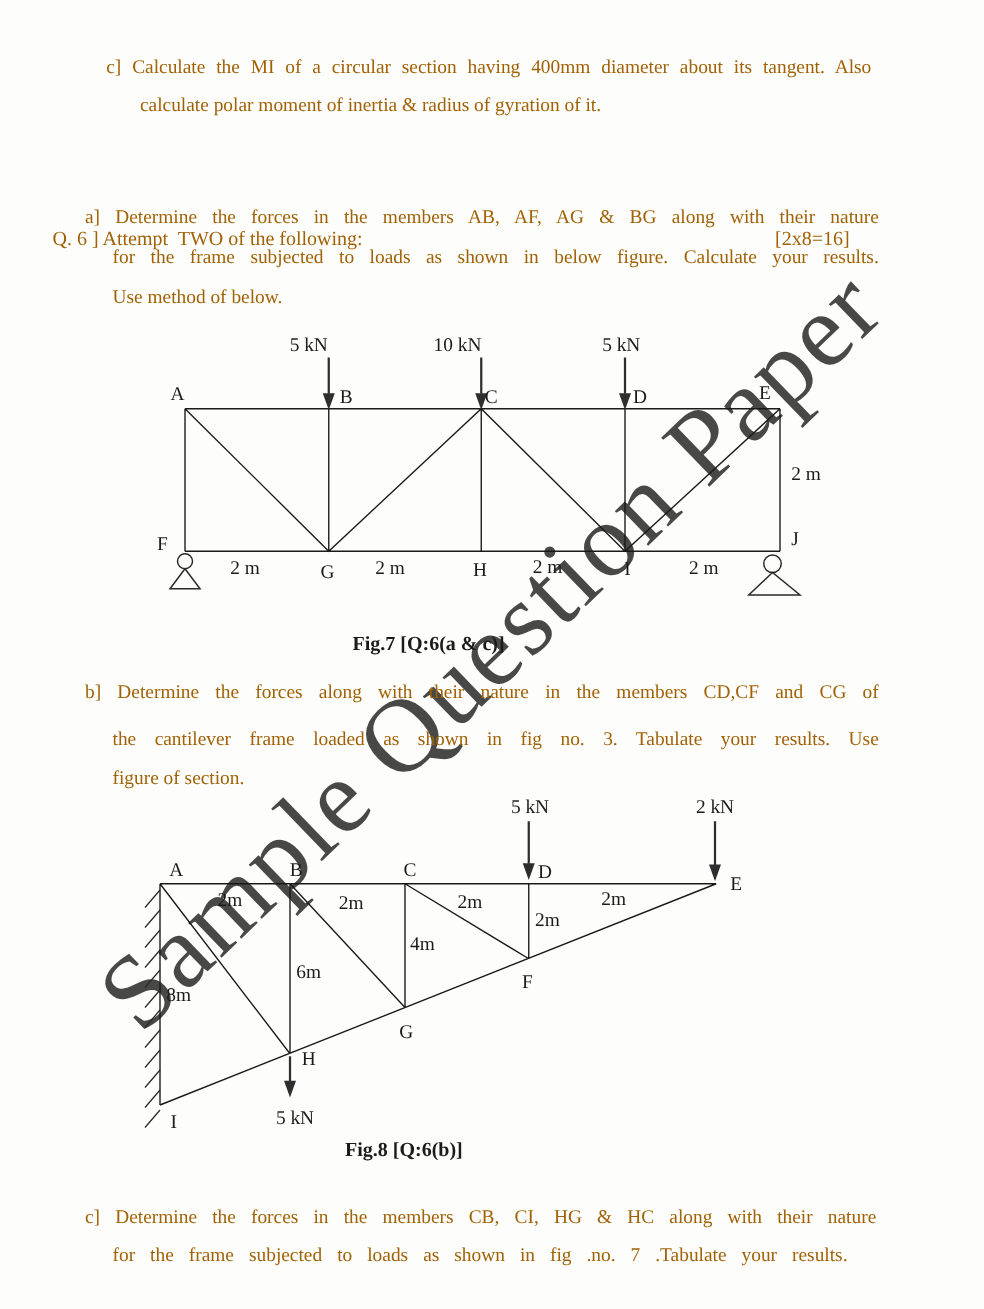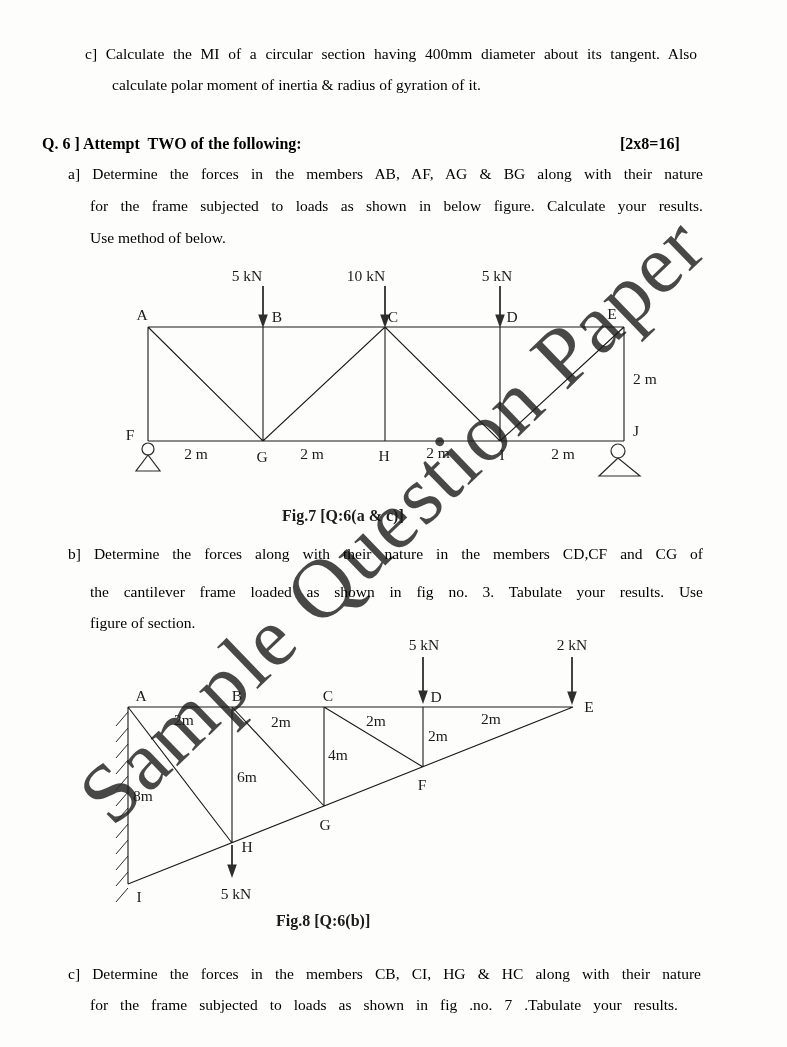--- a/index.html
+++ b/index.html
@@ -3,26 +3,26 @@
 <meta charset="utf-8">
 <style>
   html,body{margin:0;padding:0;}
   body{
     width:787px;height:1047px;position:relative;overflow:hidden;
     background:#fdfdfb;color:#1b1b1b;
     font-family:"Liberation Serif", serif;
   }
   .layer{position:absolute;left:0;top:0;}
   .ln{
-    position:absolute;font-size:15.5px;line-height:19px;color:#000000;
+    position:absolute;font-size:15.5px;line-height:19px;color:#a16207;
     white-space:normal;
   }
   .just{text-align:justify;text-align-last:justify;}
   .pre{white-space:pre;}
-  .bold{font-weight:bold;}
+  .bold{font-weight:normal;margin-top:48px;}
   .caption{
     position:absolute;font-weight:bold;font-size:16px;text-align:left;
   }
   svg text{font-family:"Liberation Serif", serif;fill:#1b1b1b;}
   .wm{opacity:.8;}
 </style>
 </head>
 <body>
 
 <svg class="layer wm" width="787" height="1047">

